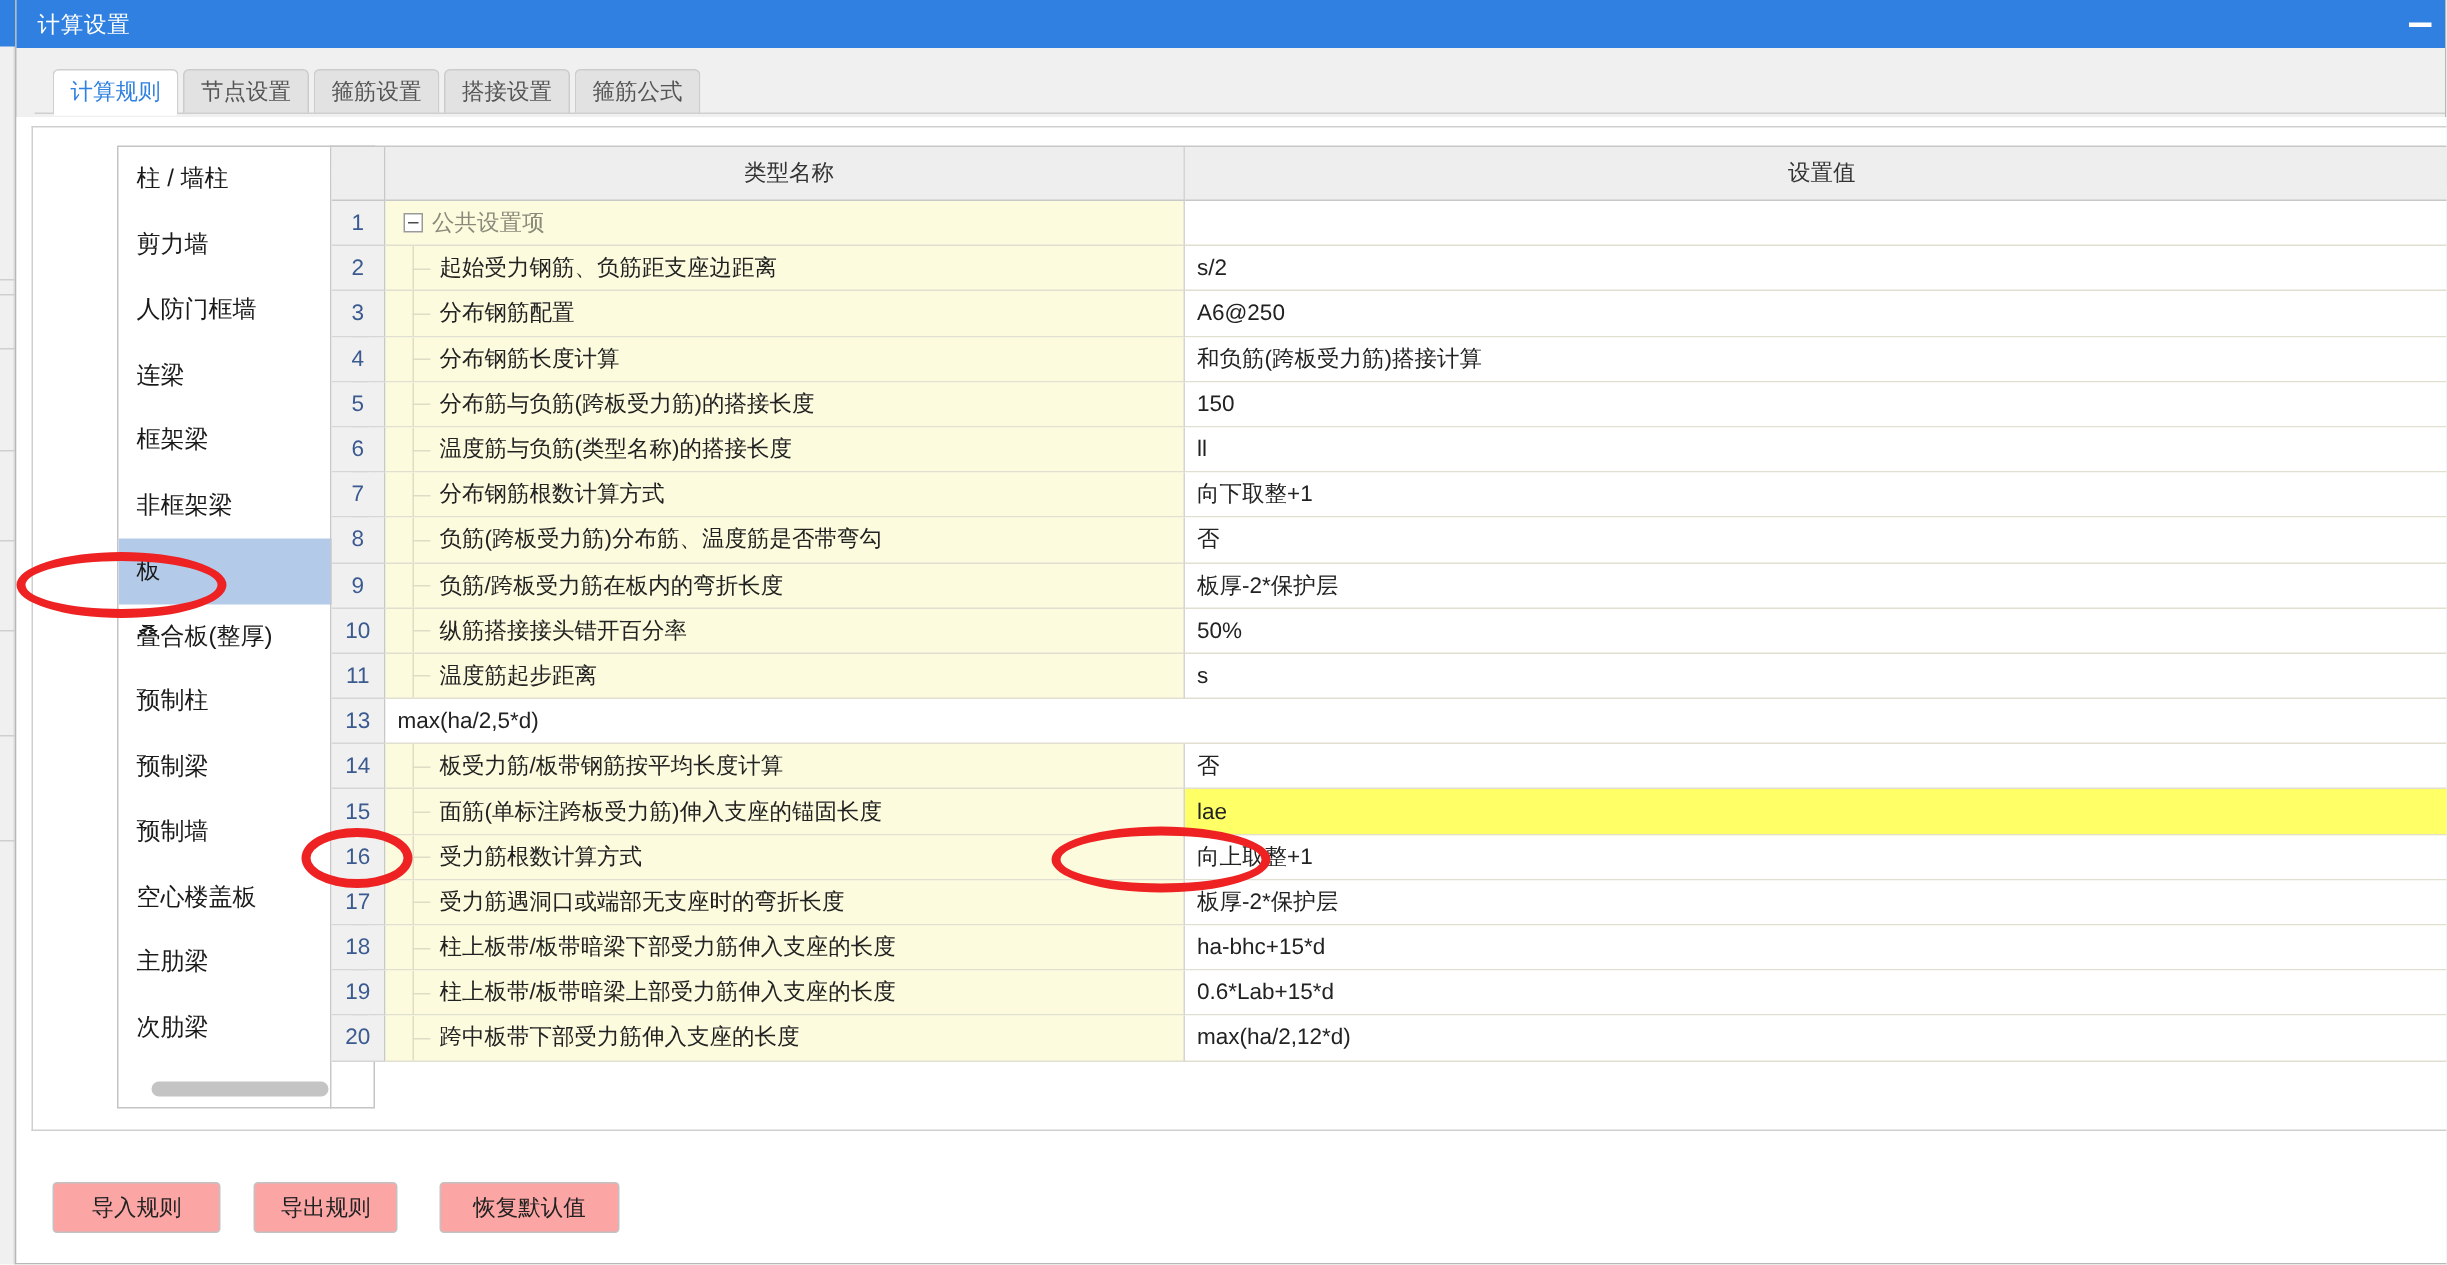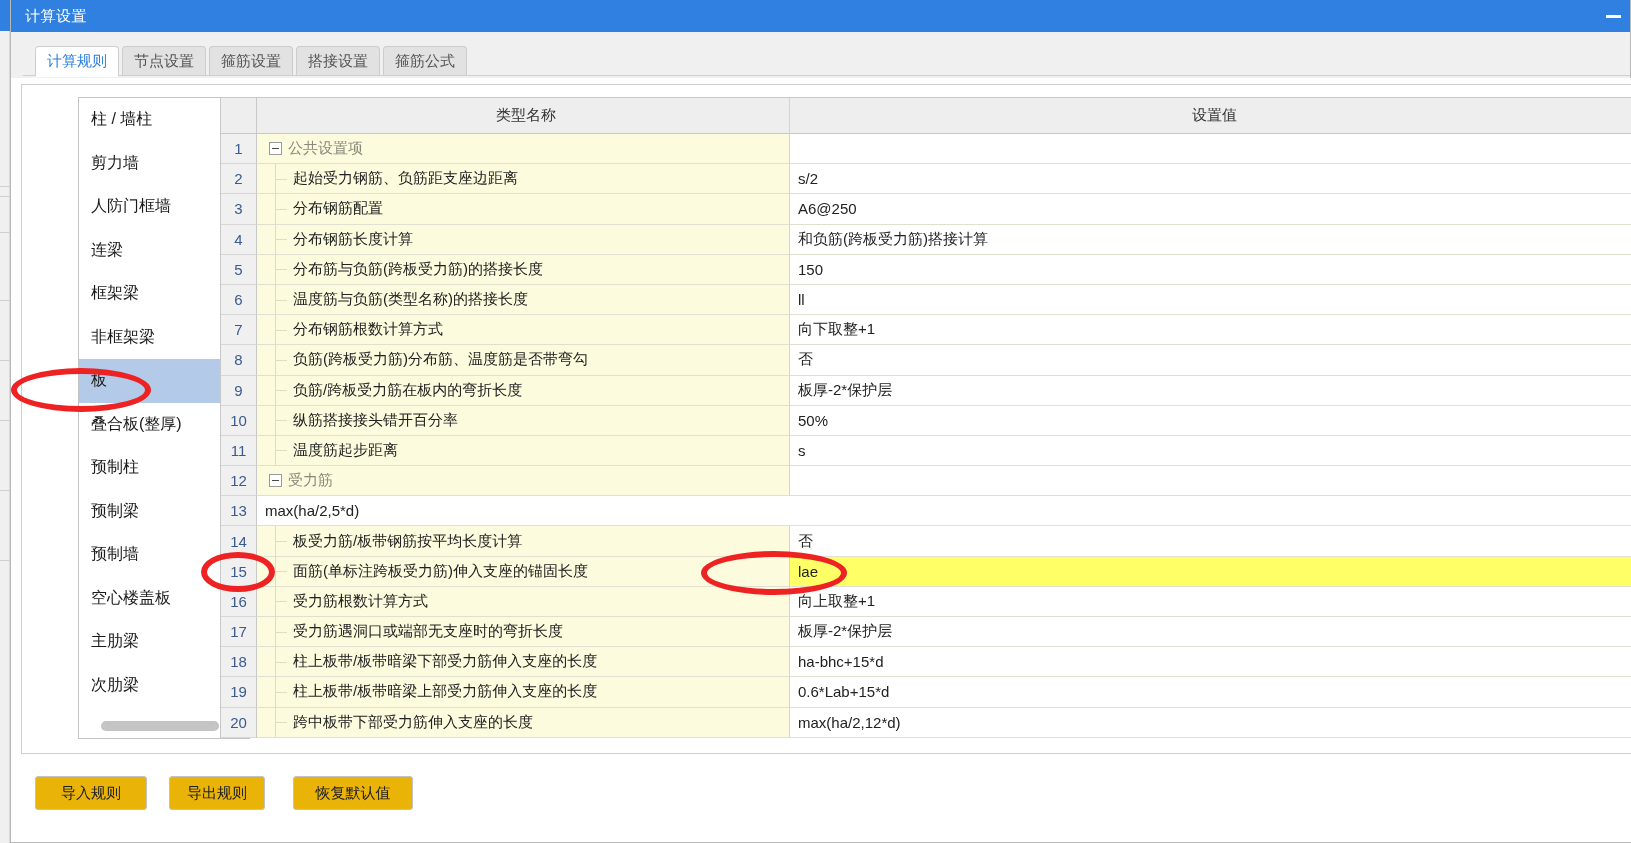--- a/index.html
+++ b/index.html
@@ -297,23 +297,23 @@
   
   .footer {
     position: absolute;
     left: 10px;
     bottom: 0;
     width: 1611px;
     height: 88px;
   }
   .btn {
     position: absolute;
-    top: 22px;
+    top: 34px;
     height: 34px;
-    background: #eab308;
+    background: #fca5a5;
     border: 1px solid #c2c2c2;
     border-radius: 3px;
     font-size: 15px;
     color: #222222;
     display: flex;
     align-items: center;
     justify-content: center;
     cursor: default;
     font-family: "Liberation Sans", "DejaVu Sans", sans-serif;
   }
@@ -539,30 +539,20 @@
                 <div class="cell c-num">11</div>
                 <div class="cell c-name">
                   <div class="tw">
                     <span class="child-pad"></span>
                     <span class="child-label">温度筋起步距离</span>
                   </div>
                 </div>
                 <div class="cell c-val">s</div>
               </div>
               <div class="grid-row">
-                <div class="cell c-num">12</div>
-                <div class="cell c-name">
-                  <div class="tw">
-                    <span class="expander"></span>
-                    <span class="group-label">受力筋</span>
-                  </div>
-                </div>
-                <div class="cell c-val"></div>
-              </div>
-              <div class="grid-row">
                 <div class="cell c-num">13</div>
                 <div class="cell c-val">max(ha/2,5*d)</div>
               </div>
               <div class="grid-row">
                 <div class="cell c-num">14</div>
                 <div class="cell c-name">
                   <div class="tw">
                     <span class="child-pad"></span>
                     <span class="child-label">板受力筋/板带钢筋按平均长度计算</span>
                   </div>

